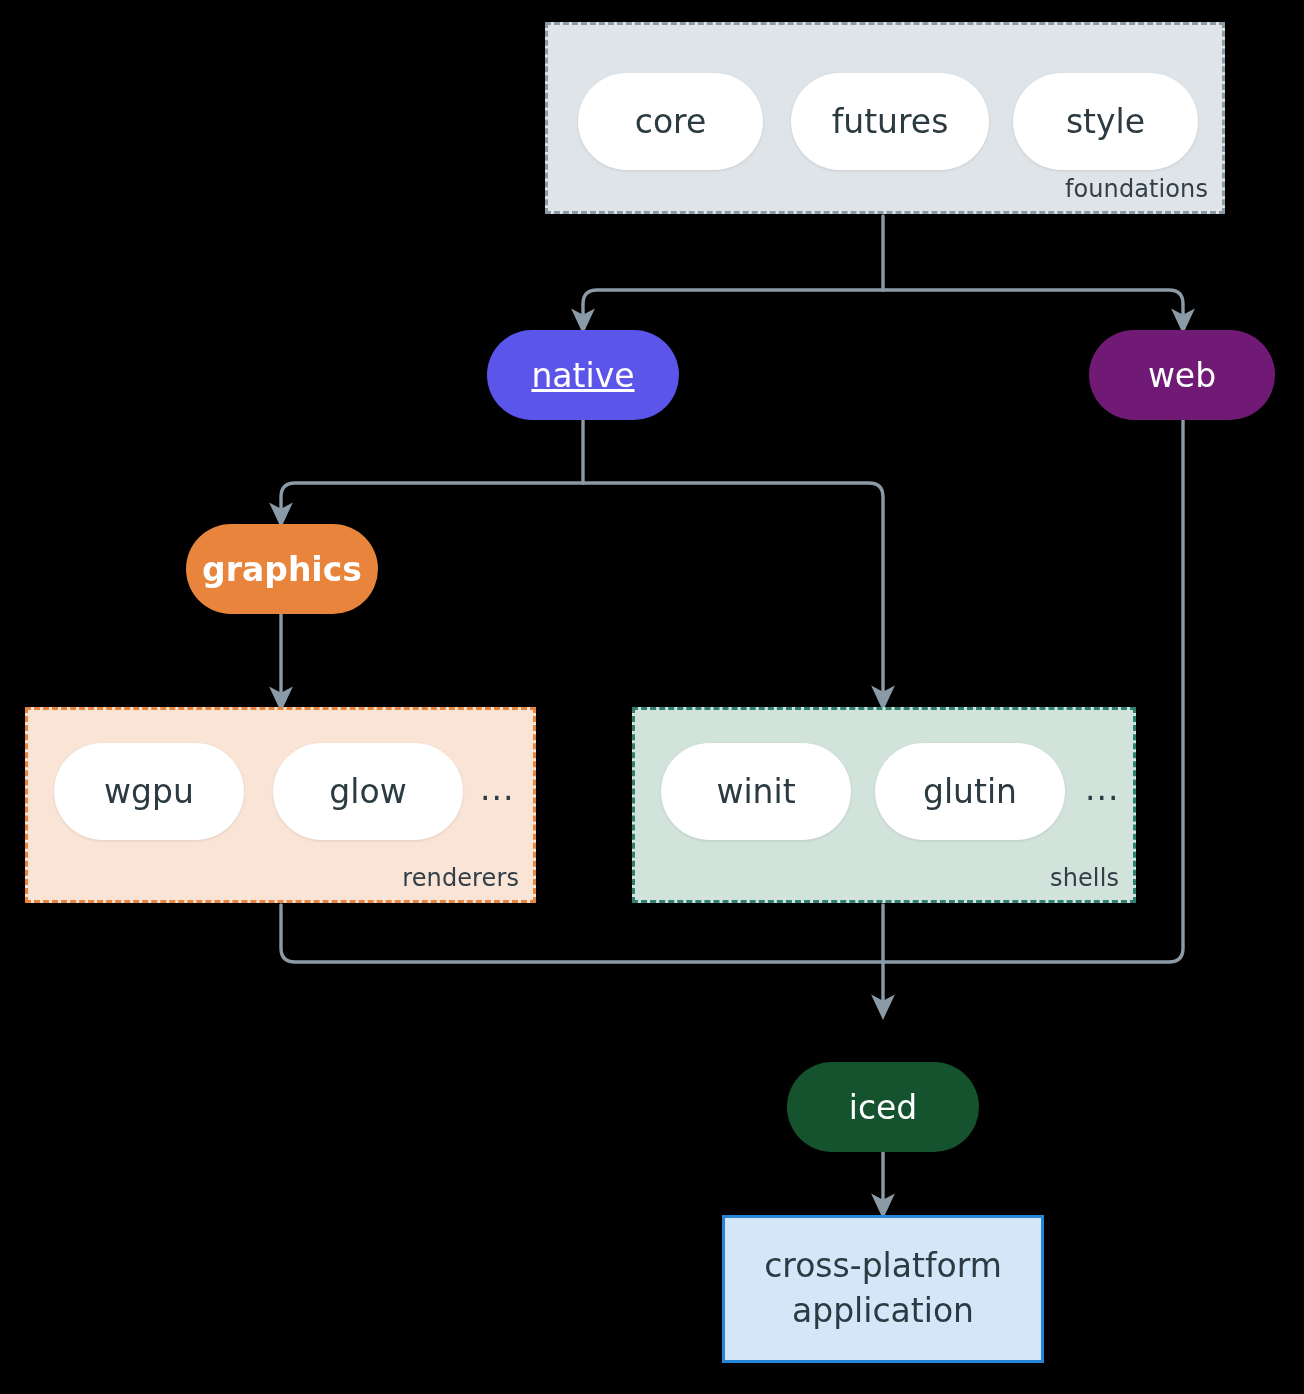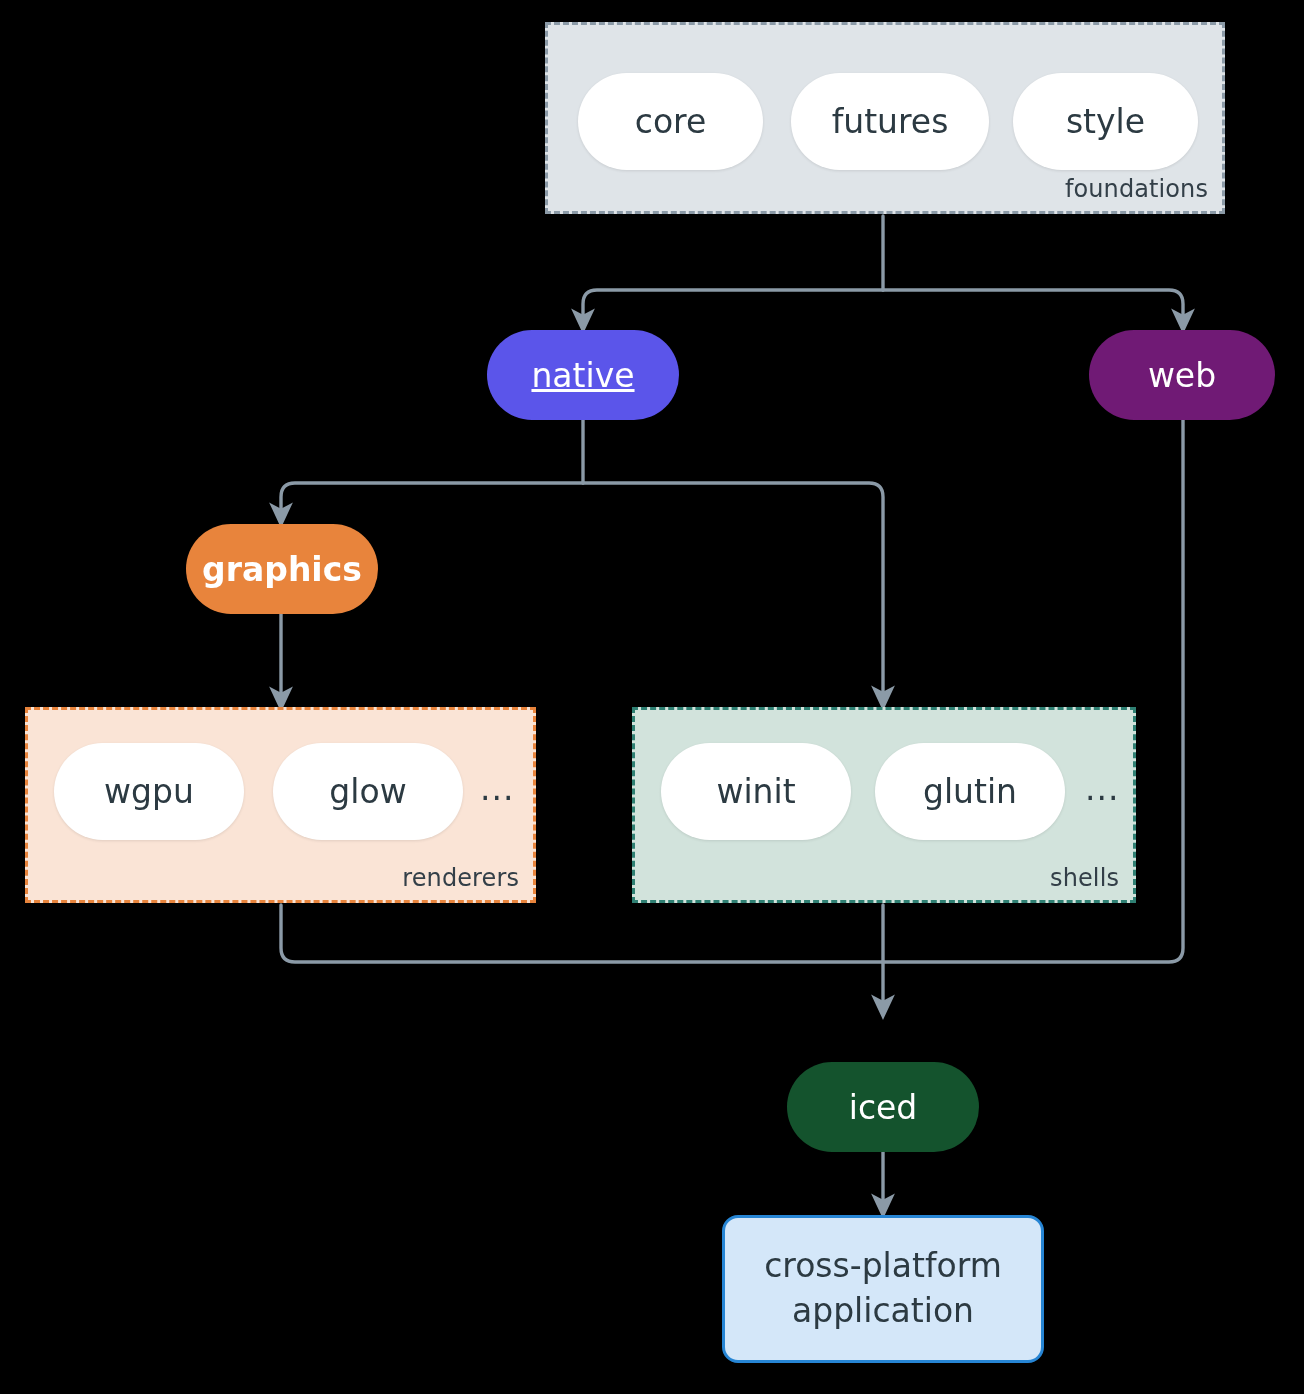--- a/index.html
+++ b/index.html
@@ -168,18 +168,18 @@
     </div>
     <div class="ellipsis" style="left:450px; top:62px;">...</div>
     <div class="group-label">shells</div>
   </div>
 
   <div class="node-pill" style="left:787px; top:1015px; width:192px; height:90px; background:#14532d;margin-top:47px;">
     <span>iced</span>
   </div>
 
   <div class="terminal-box" style="left:722px; top:1215px; width:322px; height:148px;
-              background:#d4e7f9; border-color:#2685d4; color:#2c3a42;border-radius:16px;">
+              background:#d4e7f9; border-color:#2685d4; color:#2c3a42;">
     <span>cross-platform</span>
     <span>application</span>
   </div>
 
 </div>
 
 </body></html>

